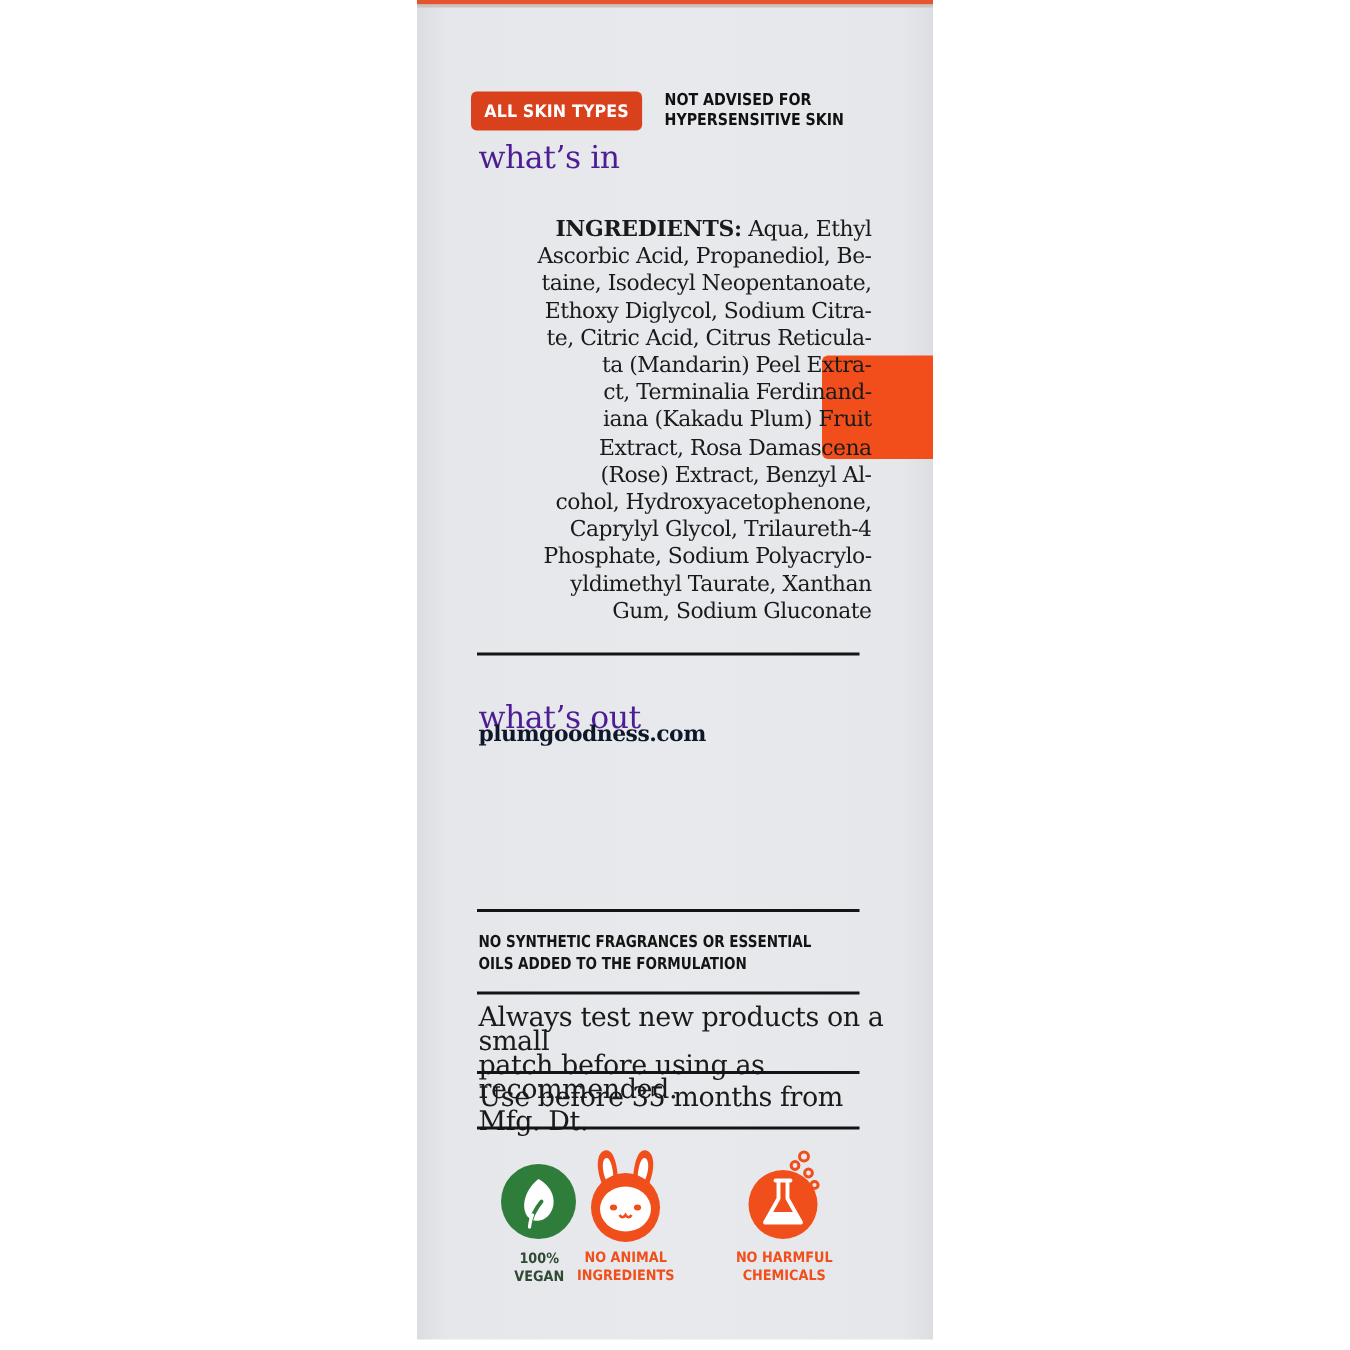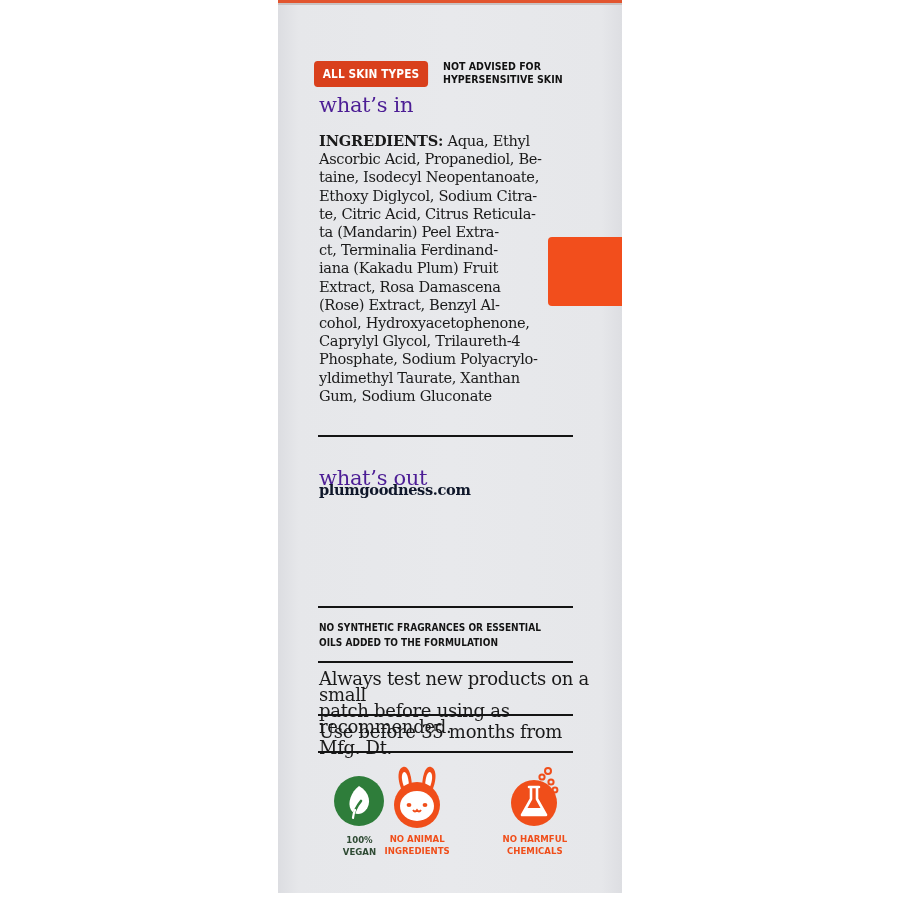--- a/index.html
+++ b/index.html
@@ -75,21 +75,21 @@
 <div class="orange-tab"></div>
 
 <div class="badge">
   <span>ALL SKIN TYPES</span>
 </div>
 <div class="warning" style="white-space:pre-line;">NOT ADVISED FOR
 HYPERSENSITIVE SKIN</div>
 
 <div class="section-title" style="top:93px;">what’s in</div>
 
-<div class="body-text" style="top:132px;"><b>INGREDIENTS:</b><span> Aqua, Ethyl
+<div class="body-text" style="top:144px;text-align:right;"><b>INGREDIENTS:</b><span> Aqua, Ethyl
 Ascorbic Acid, Propanediol, Be-
 taine, Isodecyl Neopentanoate,
 Ethoxy Diglycol, Sodium Citra-
 te, Citric Acid, Citrus Reticula-
 ta (Mandarin) Peel Extra-
 ct, Terminalia Ferdinand-
 iana (Kakadu Plum) Fruit
 Extract, Rosa Damascena
 (Rose) Extract, Benzyl Al-
 cohol, Hydroxyacetophenone,
@@ -140,21 +140,21 @@
     <circle cx="32" cy="42" r="23" fill="#f04e1a"></circle>
     <ellipse cx="32" cy="43" rx="17" ry="15" fill="#ffffff"></ellipse>
     <ellipse cx="24" cy="42" rx="2.4" ry="2" fill="#f04e1a"></ellipse>
     <ellipse cx="40" cy="42" rx="2.4" ry="2" fill="#f04e1a"></ellipse>
     <path d="M28 47 Q30 50 32 47 Q34 50 36 47" stroke="#f04e1a" stroke-width="1.8" fill="none"></path>
   </svg>
   <div class="icon-label" style="color:#f04e1a;">NO ANIMAL
 INGREDIENTS</div>
 </div>
 
-<div class="icon-wrap" style="left:490px; top:763px;">
+<div class="icon-wrap" style="left:478px; top:763px;">
   <svg width="64" height="66" viewBox="0 0 64 66">
     <circle cx="31" cy="40" r="23" fill="#f04e1a"></circle>
     <circle cx="45" cy="8" r="3" fill="none" stroke="#f04e1a" stroke-width="2"></circle>
     <circle cx="39" cy="14" r="2.6" fill="none" stroke="#f04e1a" stroke-width="2"></circle>
     <circle cx="48" cy="19" r="2.6" fill="none" stroke="#f04e1a" stroke-width="2"></circle>
     <circle cx="52" cy="27" r="2.4" fill="none" stroke="#f04e1a" stroke-width="2"></circle>
     <path d="M26 24 L36 24 M28 24 L28 36 L19 52 L43 52 L34 36 L34 24" stroke="#ffffff" stroke-width="2.6" fill="none" stroke-linejoin="round" stroke-linecap="round"></path>
     <path d="M23 45 L39 45 L42 51 L20 51 Z" fill="#ffffff"></path>
   </svg>
   <div class="icon-label" style="color:#f04e1a;">NO HARMFUL

